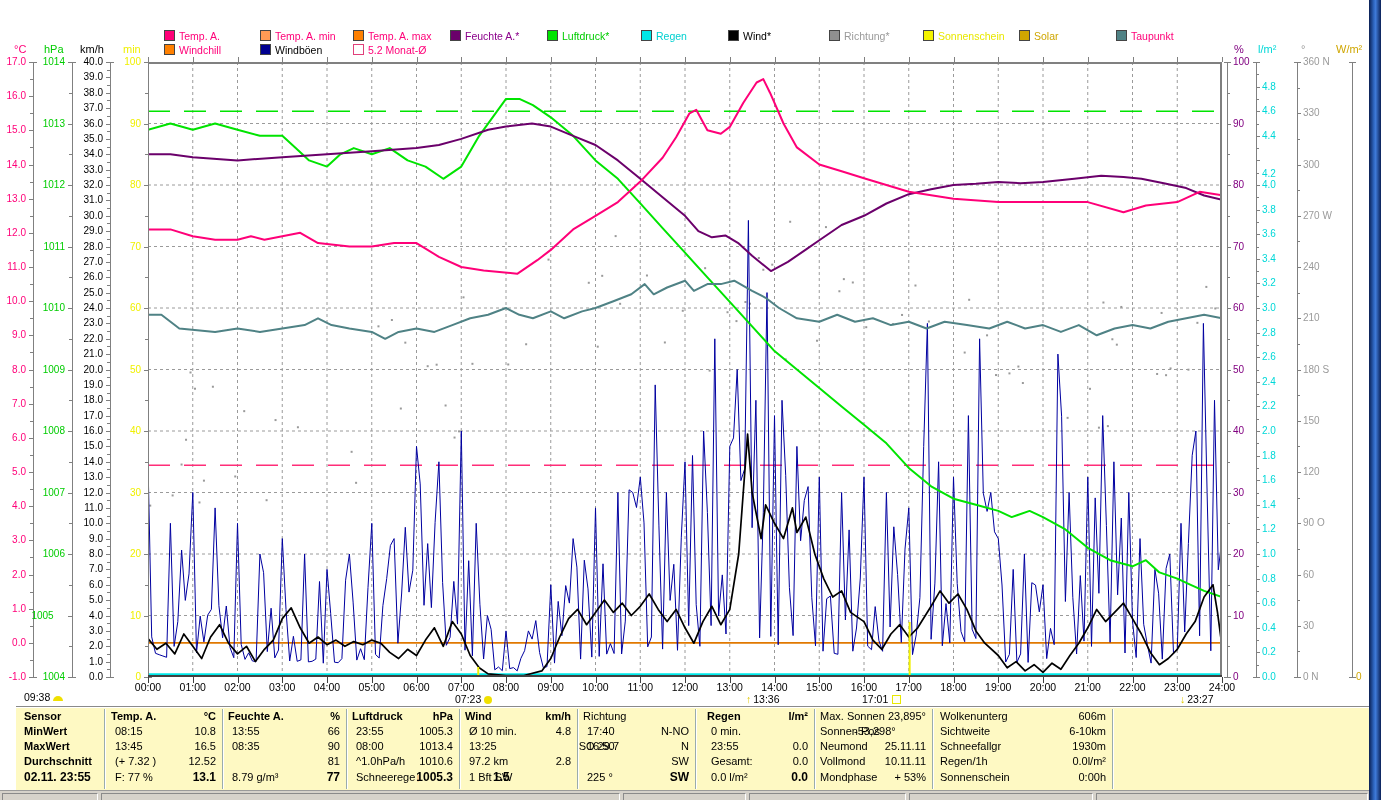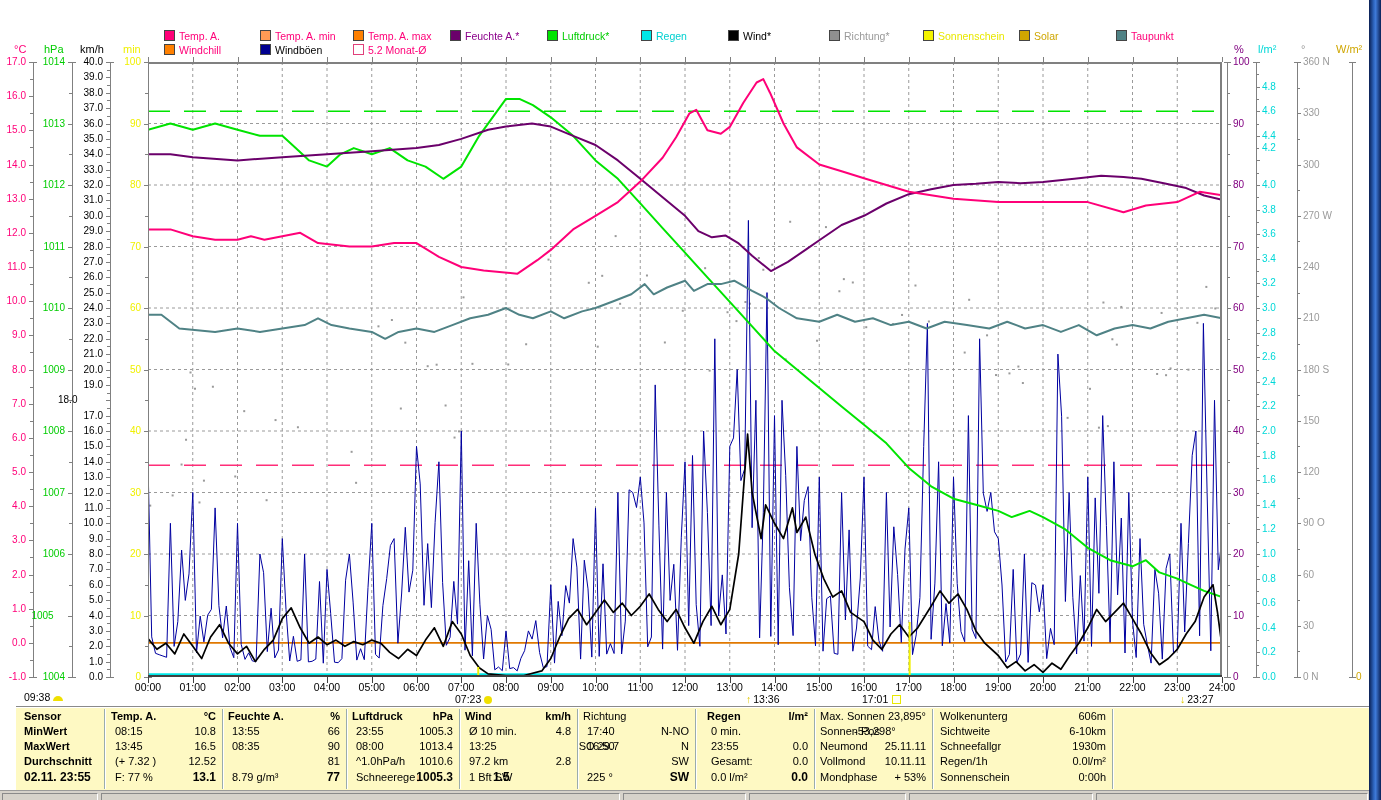--- a/index.html
+++ b/index.html
@@ -195,21 +195,21 @@
       <div class="tick" style="left: 107px; top: 438.688px; width: 3px;"></div>
       <div class="axlab" style="top: 441.375px; color: rgb(0, 0, 0); left: 58px; width: 45px; text-align: right;">15.0</div>
       <div class="tick" style="left: 106px; top: 431px; width: 4px;"></div>
       <div class="tick" style="left: 107px; top: 423.312px; width: 3px;"></div>
       <div class="axlab" style="top: 426px; color: rgb(0, 0, 0); left: 58px; width: 45px; text-align: right;">16.0</div>
       <div class="tick" style="left: 106px; top: 415.625px; width: 4px;"></div>
       <div class="tick" style="left: 107px; top: 407.938px; width: 3px;"></div>
       <div class="axlab" style="top: 410.625px; color: rgb(0, 0, 0); left: 58px; width: 45px; text-align: right;">17.0</div>
       <div class="tick" style="left: 106px; top: 400.25px; width: 4px;"></div>
       <div class="tick" style="left: 107px; top: 392.562px; width: 3px;"></div>
-      <div class="axlab" style="top: 395.25px; color: rgb(0, 0, 0); left: 58px; width: 45px; ">18.0</div>
+      <div class="axlab" style="top: 395.25px; color: rgb(0, 0, 0); left: 58px; width: 45px; text-align: right;">18.0</div>
       <div class="tick" style="left: 106px; top: 384.875px; width: 4px;"></div>
       <div class="tick" style="left: 107px; top: 377.188px; width: 3px;"></div>
       <div class="axlab" style="top: 379.875px; color: rgb(0, 0, 0); left: 58px; width: 45px; text-align: right;">19.0</div>
       <div class="tick" style="left: 106px; top: 369.5px; width: 4px;"></div>
       <div class="tick" style="left: 107px; top: 361.812px; width: 3px;"></div>
       <div class="axlab" style="top: 364.5px; color: rgb(0, 0, 0); left: 58px; width: 45px; text-align: right;">20.0</div>
       <div class="tick" style="left: 106px; top: 354.125px; width: 4px;"></div>
       <div class="tick" style="left: 107px; top: 346.438px; width: 3px;"></div>
       <div class="axlab" style="top: 349.125px; color: rgb(0, 0, 0); left: 58px; width: 45px; text-align: right;">21.0</div>
       <div class="tick" style="left: 106px; top: 338.75px; width: 4px;"></div>
@@ -402,21 +402,21 @@
       <div class="tick" style="left: 1256px; top: 221.9px; width: 3px;"></div>
       <div class="axlab" style="top: 229.2px; color: rgb(0, 216, 216); left: 1262px;">3.6</div>
       <div class="tick" style="left: 1256px; top: 209.6px; width: 4px;"></div>
       <div class="tick" style="left: 1256px; top: 197.3px; width: 3px;"></div>
       <div class="axlab" style="top: 204.6px; color: rgb(0, 216, 216); left: 1262px;">3.8</div>
       <div class="tick" style="left: 1256px; top: 185px; width: 4px;"></div>
       <div class="tick" style="left: 1256px; top: 172.7px; width: 3px;"></div>
       <div class="axlab" style="top: 180px; color: rgb(0, 216, 216); left: 1262px;">4.0</div>
       <div class="tick" style="left: 1256px; top: 160.4px; width: 4px;"></div>
       <div class="tick" style="left: 1256px; top: 148.1px; width: 3px;"></div>
-      <div class="axlab" style="top: 143px; color: rgb(0, 216, 216); left: 1262px; text-align: right;">4.2</div>
+      <div class="axlab" style="top: 169px; color: rgb(0, 216, 216); left: 1262px; text-align: right;">4.2</div>
       <div class="tick" style="left: 1256px; top: 135.8px; width: 4px;"></div>
       <div class="tick" style="left: 1256px; top: 123.5px; width: 3px;"></div>
       <div class="axlab" style="top: 130.8px; color: rgb(0, 216, 216); left: 1262px;">4.4</div>
       <div class="tick" style="left: 1256px; top: 111.2px; width: 4px;"></div>
       <div class="tick" style="left: 1256px; top: 98.9px; width: 3px;"></div>
       <div class="axlab" style="top: 106.2px; color: rgb(0, 216, 216); left: 1262px;">4.6</div>
       <div class="tick" style="left: 1256px; top: 86.6px; width: 4px;"></div>
       <div class="tick" style="left: 1256px; top: 74.3px; width: 3px;"></div>
       <div class="axlab" style="top: 81.6px; color: rgb(0, 216, 216); left: 1262px;">4.8</div>
       <div class="tick" style="left: 1256px; top: 62px; width: 4px;"></div>

